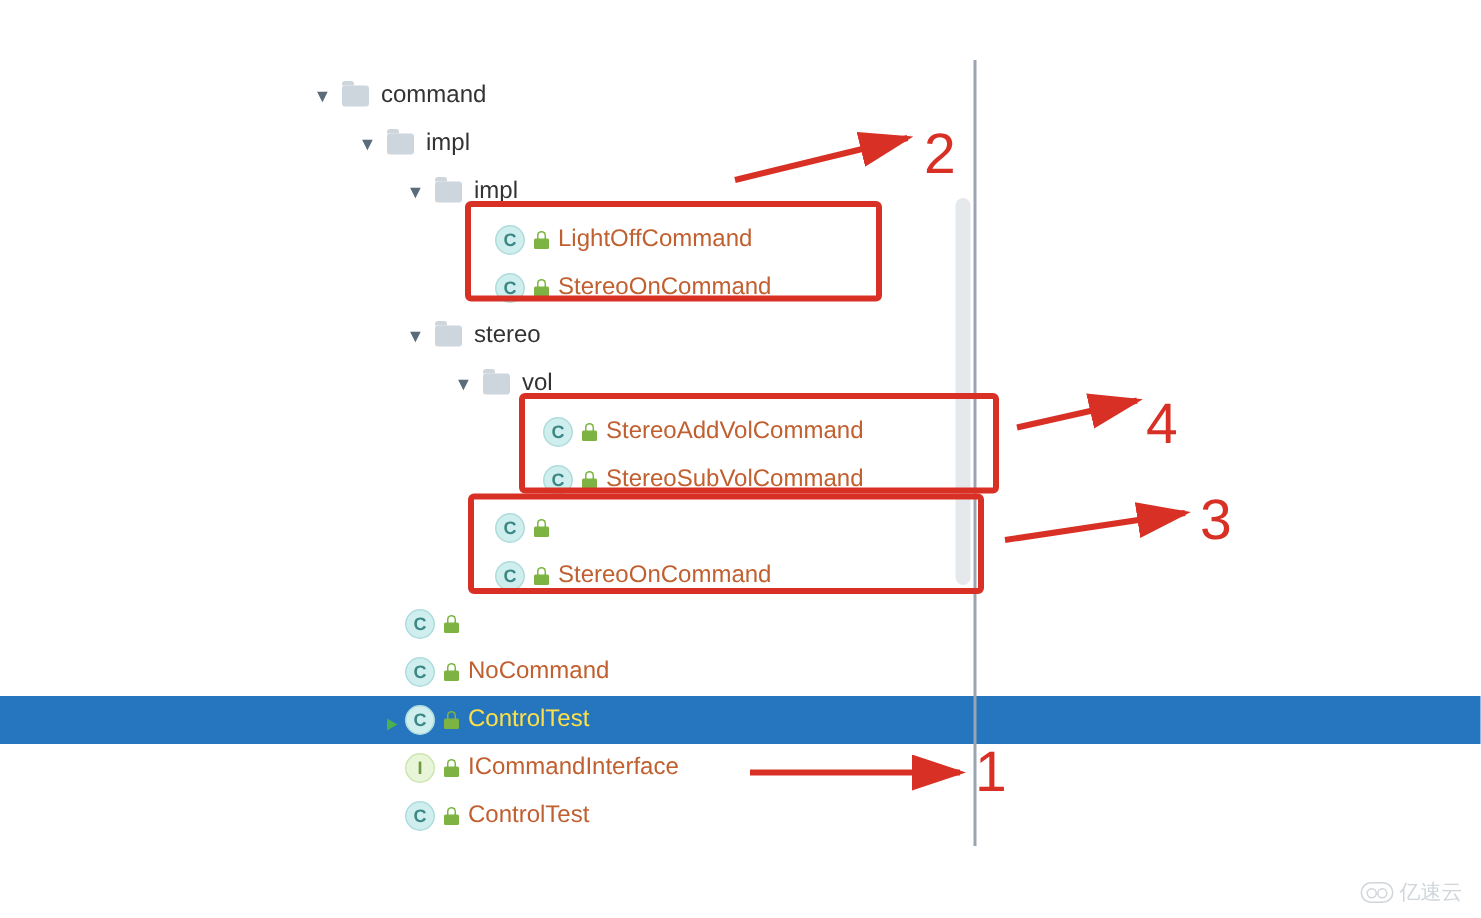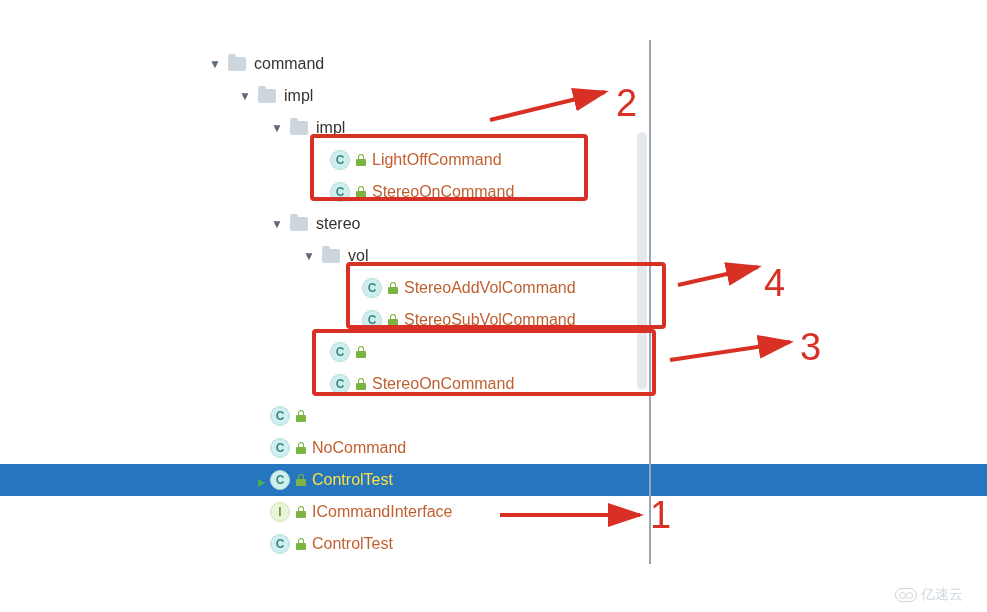--- a/index.html
+++ b/index.html
@@ -151,21 +151,21 @@
       font-size: 38px;
       font-weight: 400;
       pointer-events: none;
     }
     .arrow {
       position: absolute;
       pointer-events: none;
     }
     .watermark {
       position: absolute;
-      right: 24px;
+      right: 12px;
       bottom: 8px;
       color: #cfd6dc;
       font-size: 14px;
       display: flex;
       align-items: center;
       gap: 4px;
     }
     .watermark-icon {
       width: 22px;
       height: 14px;

